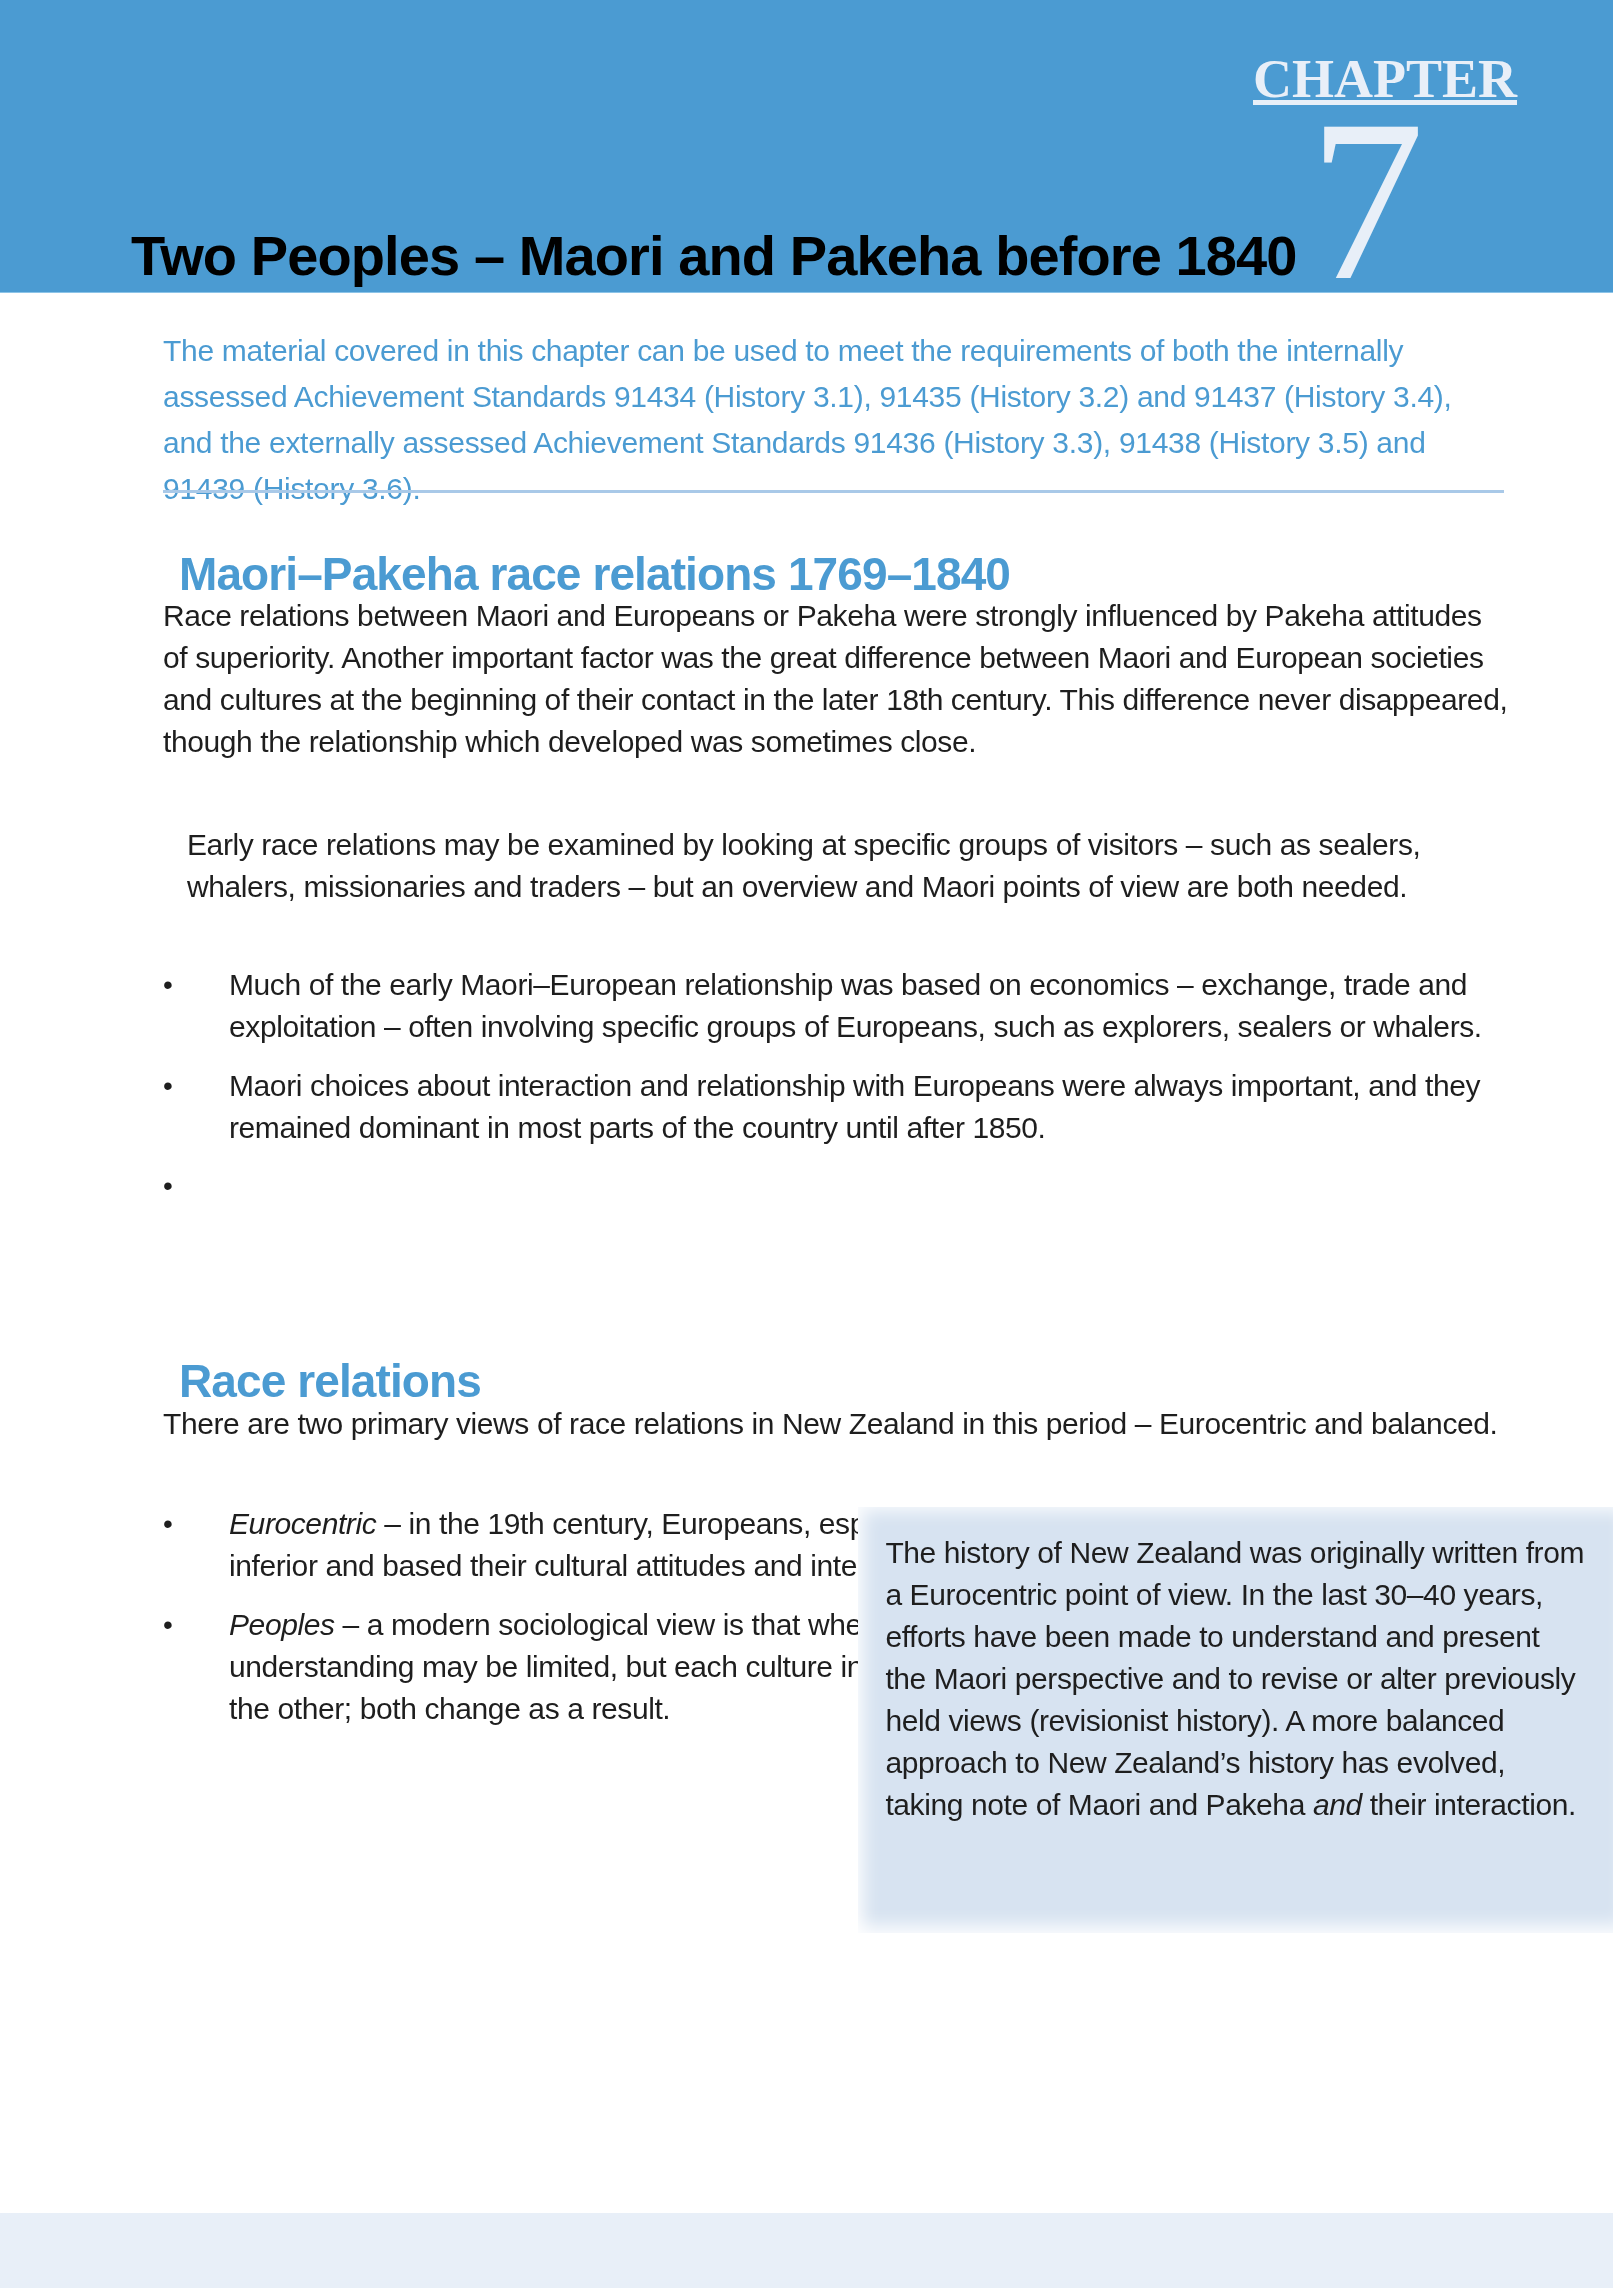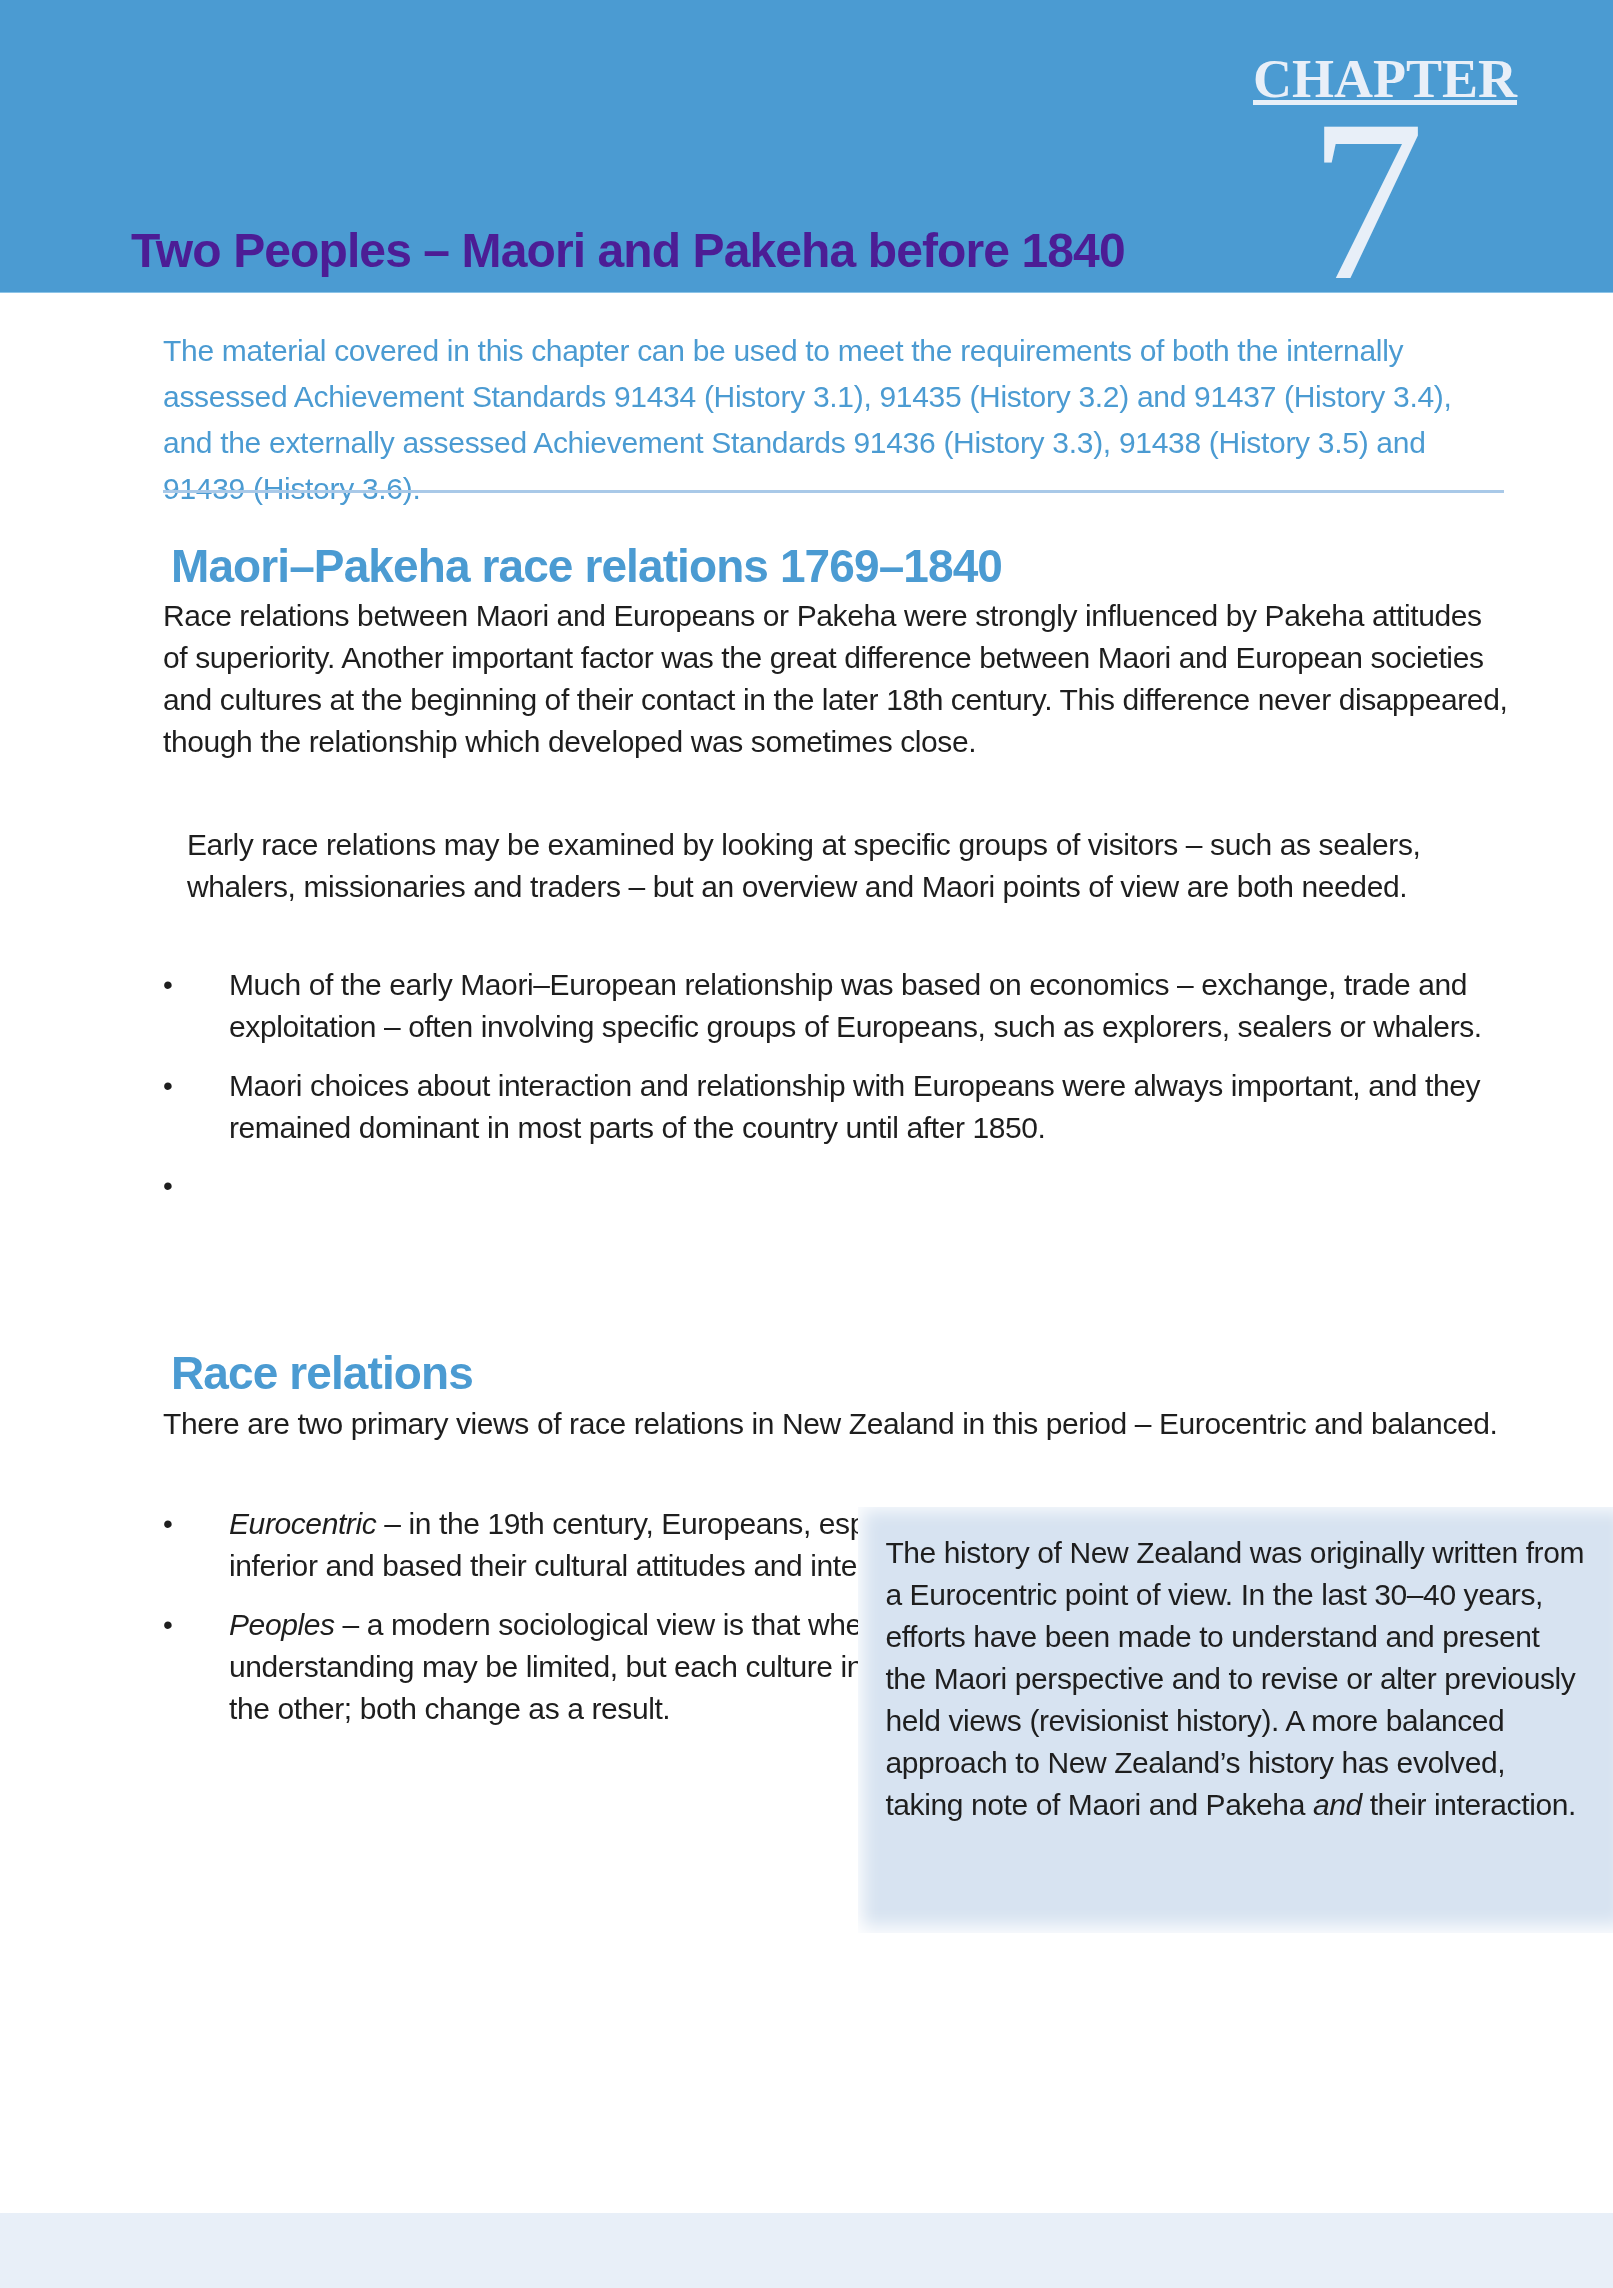--- a/index.html
+++ b/index.html
@@ -20,36 +20,36 @@
     font-size: 54px; color: #e8eff8; letter-spacing: 0px; text-decoration: underline;
   }
   .chapter-number {
     position: absolute; left: 1309px; top: 85px;
     font-family: "Liberation Serif", serif;
     font-size: 231px; line-height: 1; color: #e8eff8;
   }
   .chapter-title {
     position: absolute; left: 131px; top: 223px;
     font-family: "Liberation Sans", sans-serif; font-weight: bold;
-    font-size: 48px; color: #4c1d95; letter-spacing: -0.9px;
+    font-size: 56px; color: #000000; letter-spacing: -0.9px;
   }
   .intro {
     position: absolute; left: 163px; top: 328px; width: 1338px;
     font-size: 30px; line-height: 46px; color: #4b9bd2;
     letter-spacing: -0.3px;
   }
   .intro p { margin: 0; }
   .divider {
     position: absolute; left: 163px; top: 490px; width: 1341px; height: 2.8px;
     background: #a9c9e8;
   }
   .h2 {
     position: absolute; left: 163px;
     font-weight: bold; font-size: 46px; color: #4b9bd2; letter-spacing: -0.9px;
-    margin: 8px;
+    margin: 16px;
   }
   .body-text {
     position: absolute; left: 163px; width: 1347px;
     font-size: 30px; line-height: 42px; letter-spacing: -0.4px;
     margin: 0; color: #1e1e1e;
   }
   ul.bullets {
     position: absolute; left: 163px; width: 1347px; margin: 0; padding: 0;
     list-style: none; font-size: 30px; line-height: 42px; letter-spacing: -0.4px;
   }

